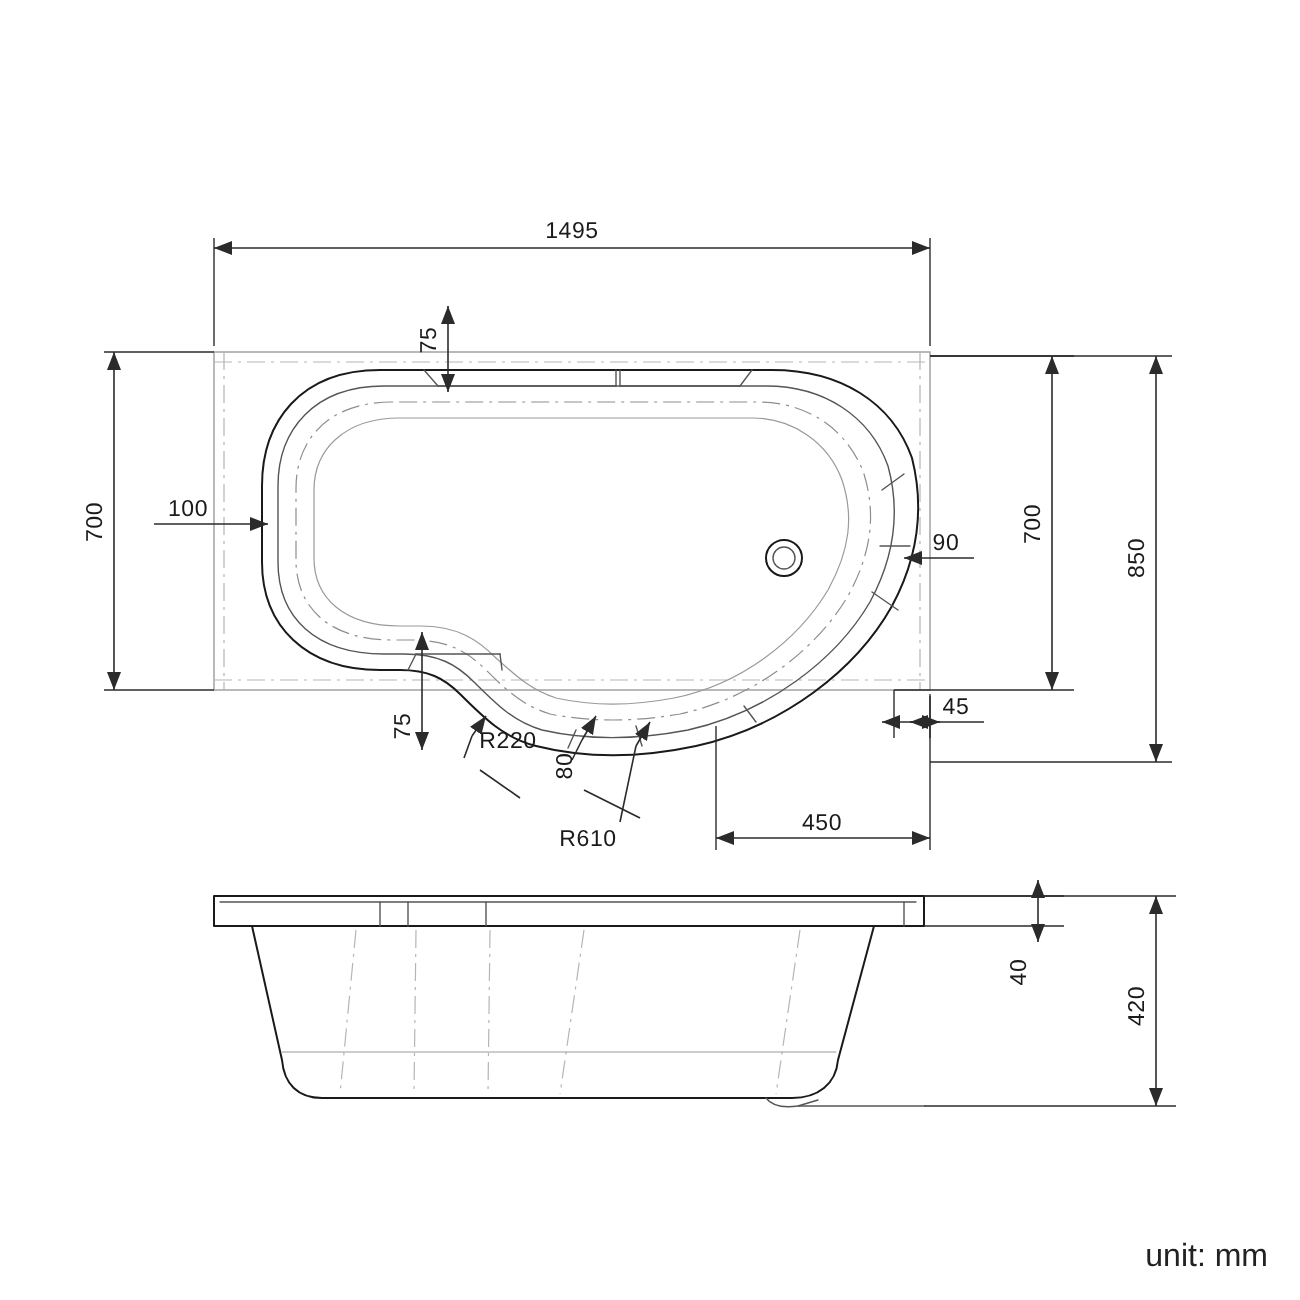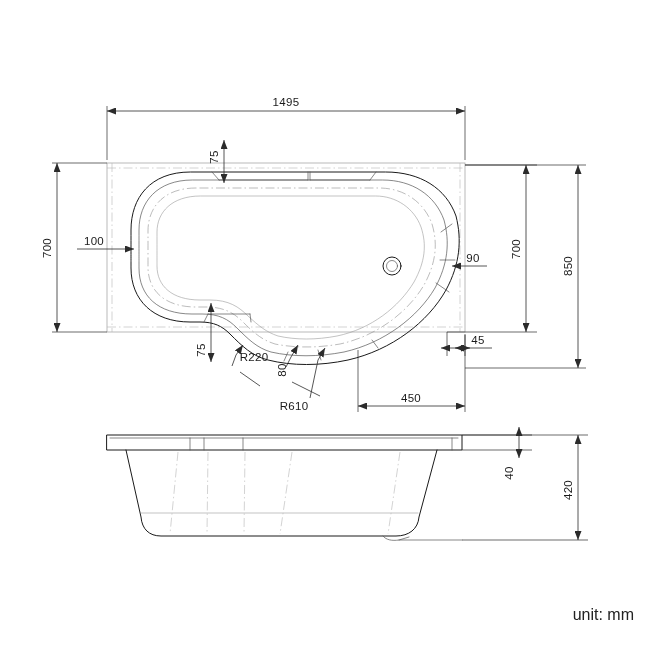--- a/index.html
+++ b/index.html
@@ -9,21 +9,21 @@
   }
   body {
     width: 650px;
     height: 650px;
     position: relative;
     overflow: hidden;
     font-family: "Liberation Sans", sans-serif;
   }
   #drawing-root {
     position: absolute;
-    left: 0; top: 0;
+    left: 0; top: 13px;
     width: 650px;
     height: 568px;
     text-align: center;
   }
   svg#tech-drawing {
     display: block;
     width: 650px;
     height: 650px;
     background: #ffffff;
   }

